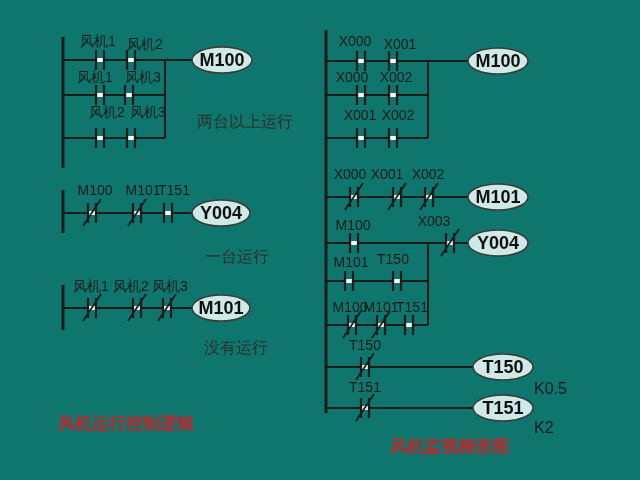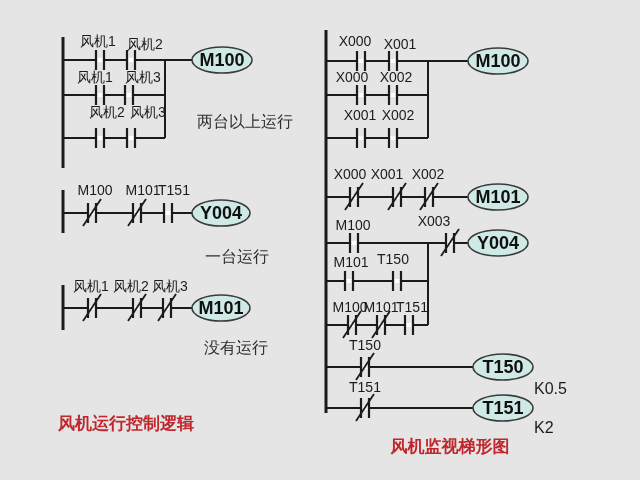--- a/index.html
+++ b/index.html
@@ -1,16 +1,16 @@
 <!DOCTYPE html>
 <html style="--line: #1b1b1b; --coil-fill: #cfe9e6; --coil-stroke: #3b3b3b; --caption-red: #c0272d;"><head>
 <meta charset="utf-8">
 <style>
   html,body{margin:0;padding:0;background:#ffffff;}
-  .canvas{position:relative;width:640px;height:480px;background:#e5e5e5;overflow:hidden;}
+  .canvas{position:relative;width:640px;height:480px;background:#0f766e;overflow:hidden;}
   svg text{font-family:"Liberation Sans","DejaVu Sans",sans-serif;}
   .rail{stroke:var(--line,#1b1b1b);stroke-width:3;}
   .wire{stroke:var(--line,#1b1b1b);stroke-width:2;fill:none;}
   .bar{stroke:var(--line,#1b1b1b);stroke-width:2.2;}
   .slash{stroke:var(--line,#1b1b1b);stroke-width:1.8;}
   .gap{fill:#ffffff;}
   .coil{stroke:var(--coil-stroke,#3b3b3b);stroke-width:1.6;}
   .coil-txt{font-size:18px;font-weight:bold;text-anchor:middle;fill:#101010;}
   .lbl{font-size:14px;text-anchor:middle;fill:#1b1b1b;}
   .note{font-size:16px;text-anchor:middle;fill:#2e2e2e;}

